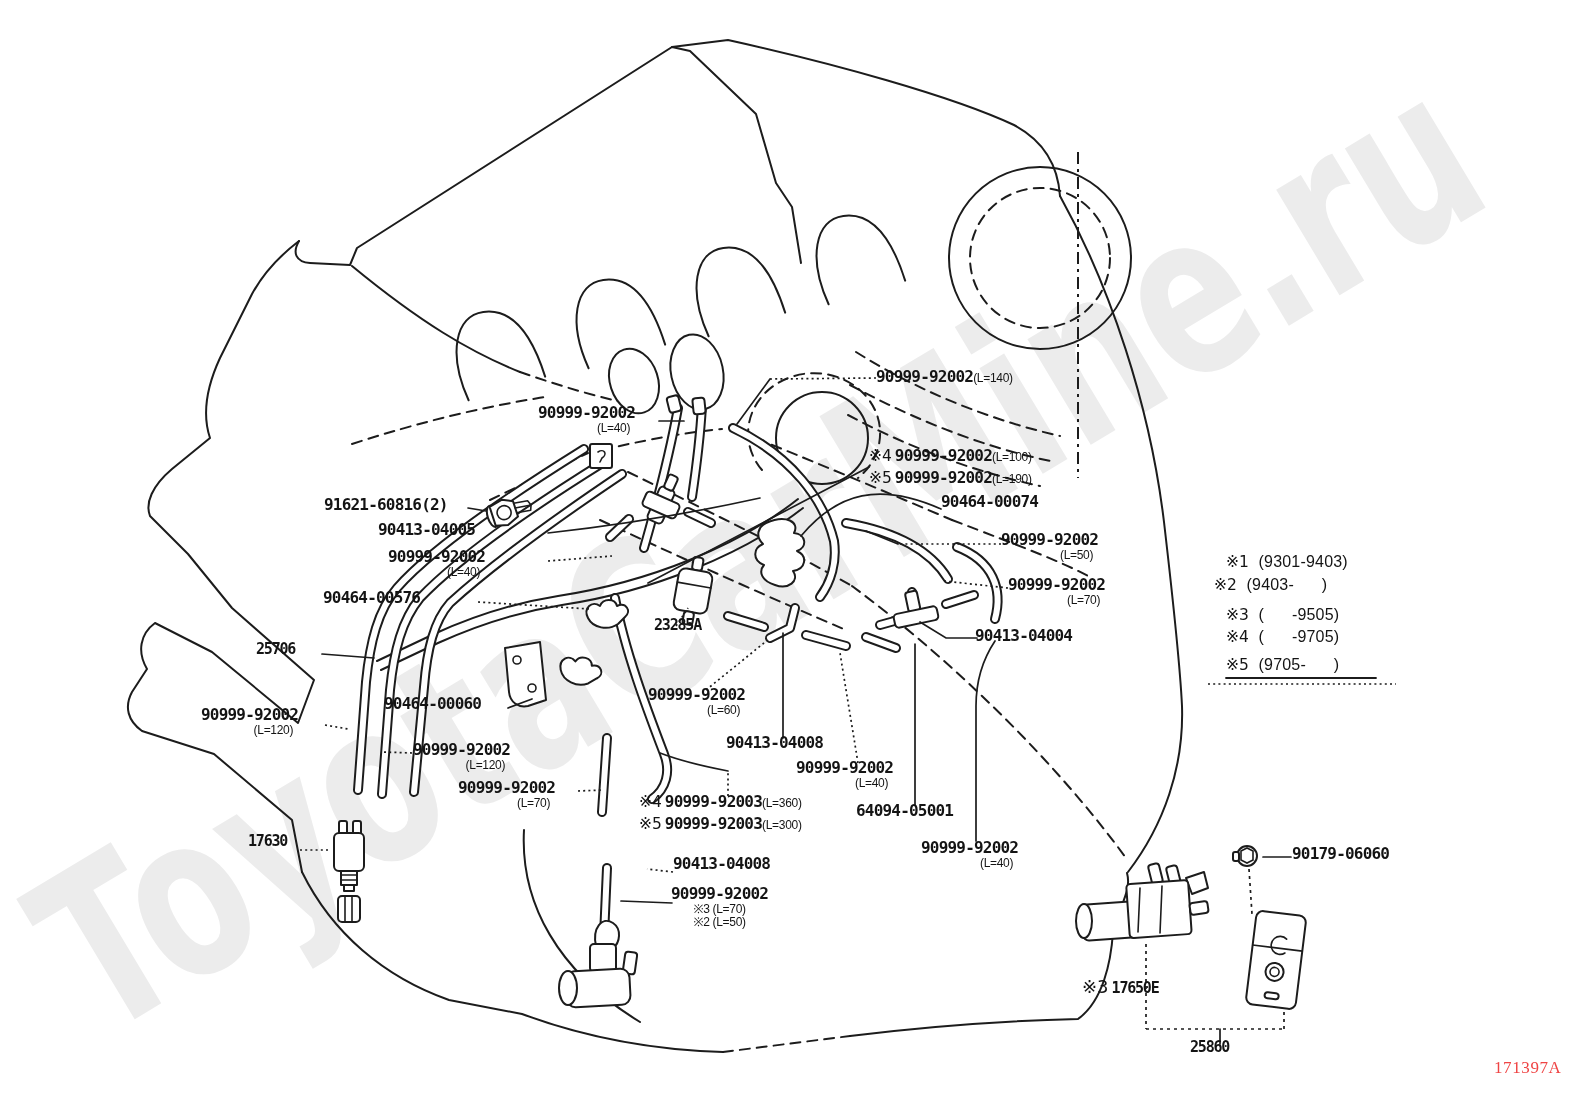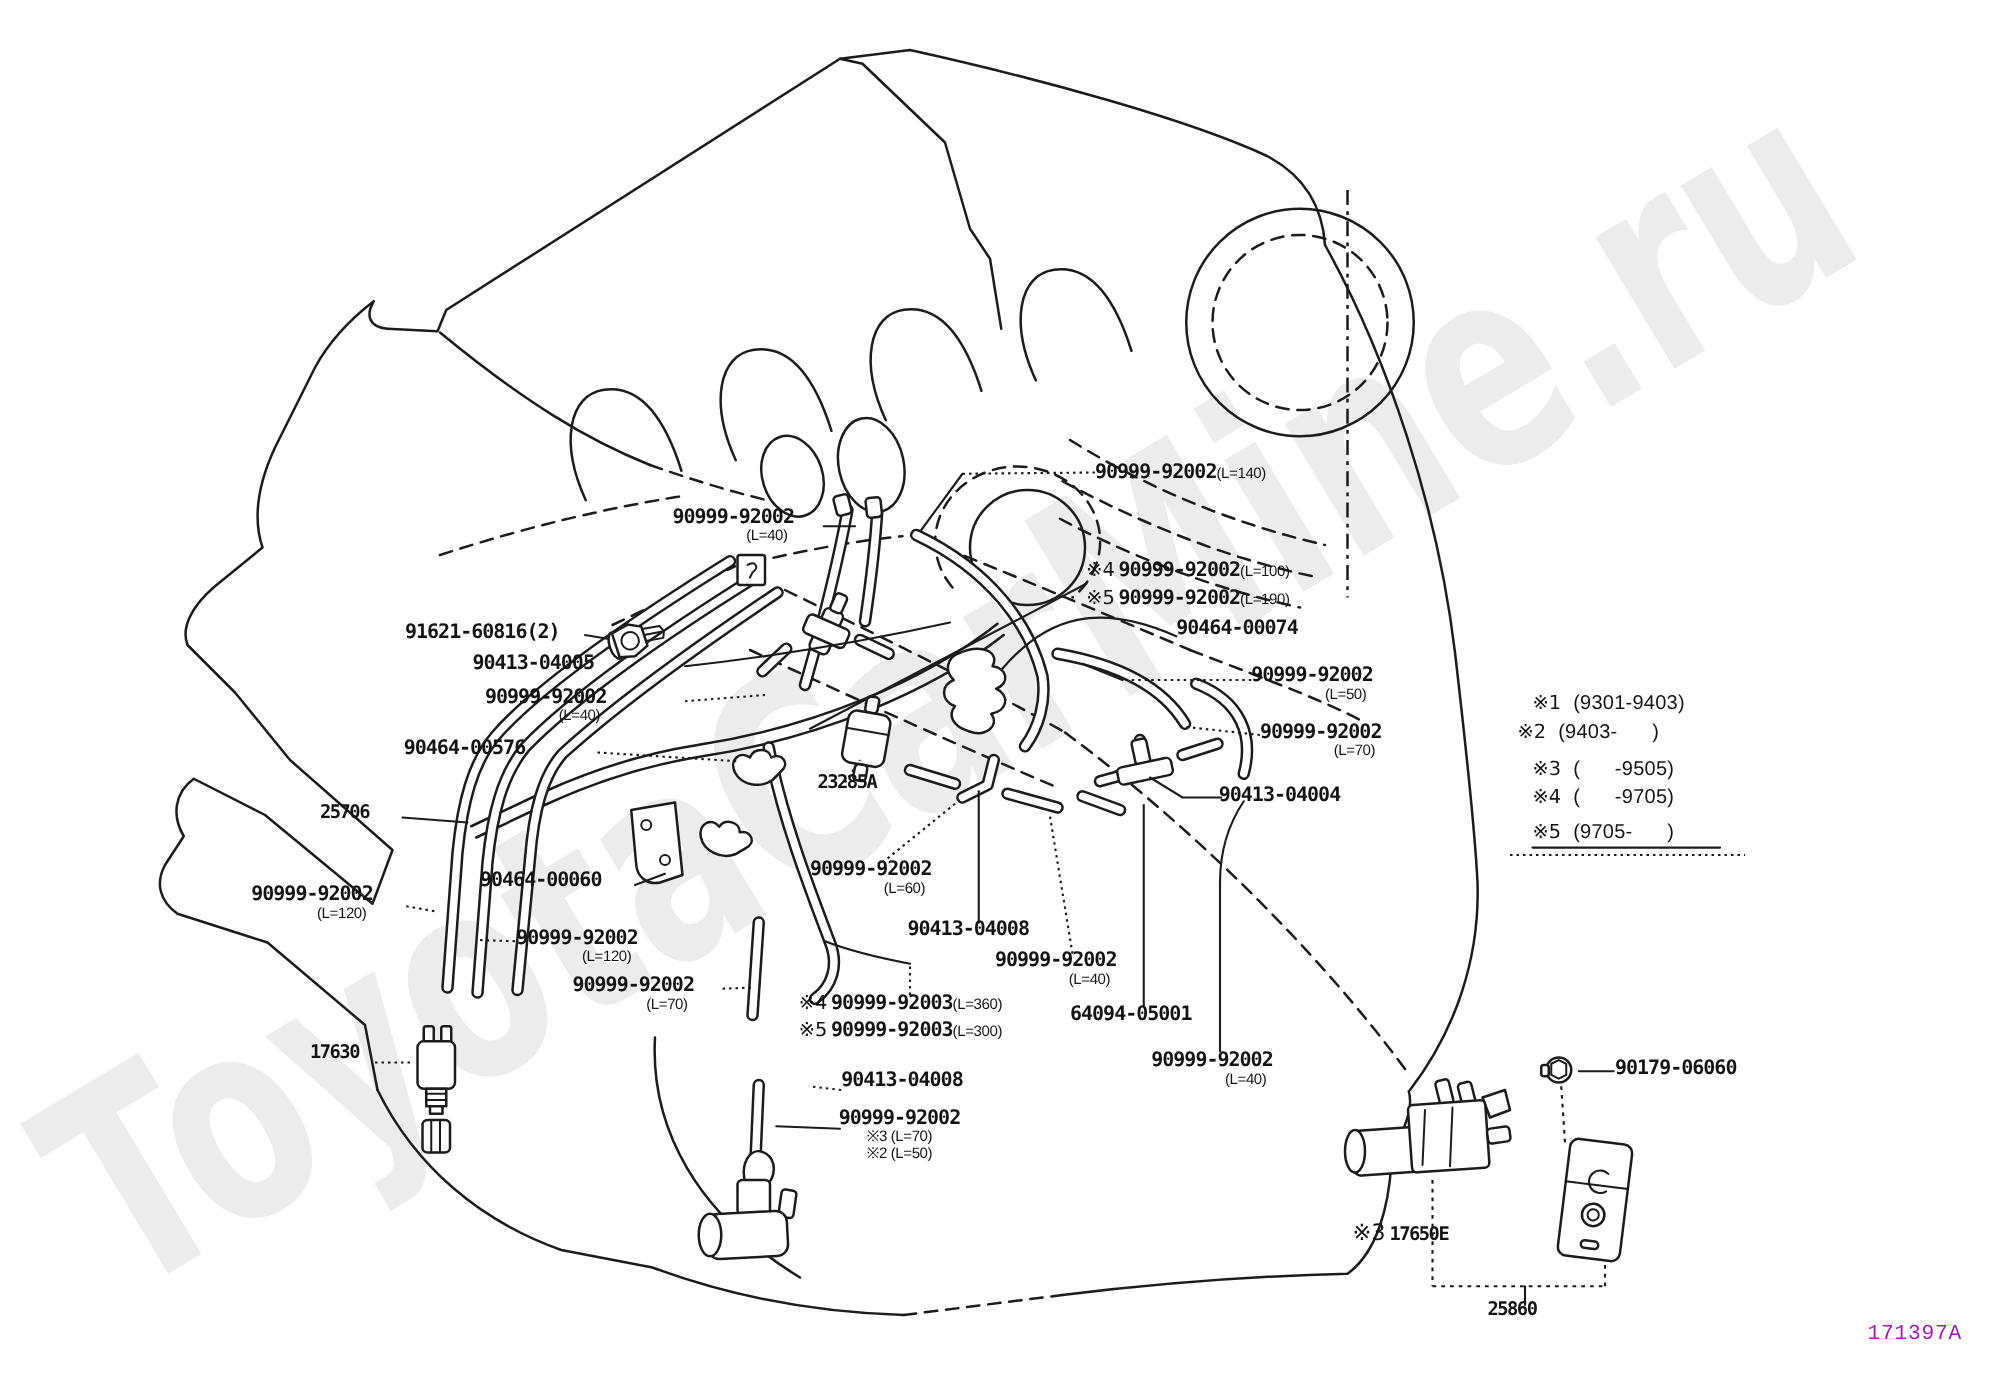--- a/index.html
+++ b/index.html
@@ -23,22 +23,22 @@
   .pn{font-family:"DejaVu Sans Mono",monospace;font-weight:700;font-size:16px;letter-spacing:-0.8px}
   .co.big .pn{font-size:15px;letter-spacing:-1.2px}
   .pfx{font-family:"DejaVu Sans",sans-serif;font-weight:400;font-size:15.5px;margin-right:3px}
   .co.big .pfx{font-size:18px}
   .dt{font-family:"Liberation Sans",sans-serif;font-weight:400;font-size:12px;letter-spacing:-0.3px}
   .dtb{display:block;text-align:right;padding-right:5px}
   .co.ctr .dtb{text-align:center;padding-right:0}
   .legend-row{position:absolute;white-space:nowrap}
   .lg-mark{font-family:"DejaVu Sans",sans-serif;font-size:15.5px}
   .lg-range{font-family:"Liberation Sans",sans-serif;font-size:16px;letter-spacing:0.2px;white-space:pre}
-  .footer{position:absolute;font-family:Liberation Mono, monospace;font-size:17px;
-          color:#a21caf;letter-spacing:0.6px}
+  .footer{position:absolute;font-family:Liberation Serif, serif;font-size:17px;
+          color:#ef4444;letter-spacing:0.6px}
 </style>
 </head>
 <body>
 
 <div class="stage">
 
 <svg class="art" viewBox="0 0 1592 1099">
 
   <text transform="translate(100,1040) rotate(-31)" textLength="1630" lengthAdjust="spacingAndGlyphs" style="font-family:'DejaVu Sans',sans-serif;font-weight:700;font-size:225px;fill:#ececec">ToyotaCarMine.ru</text>
 

